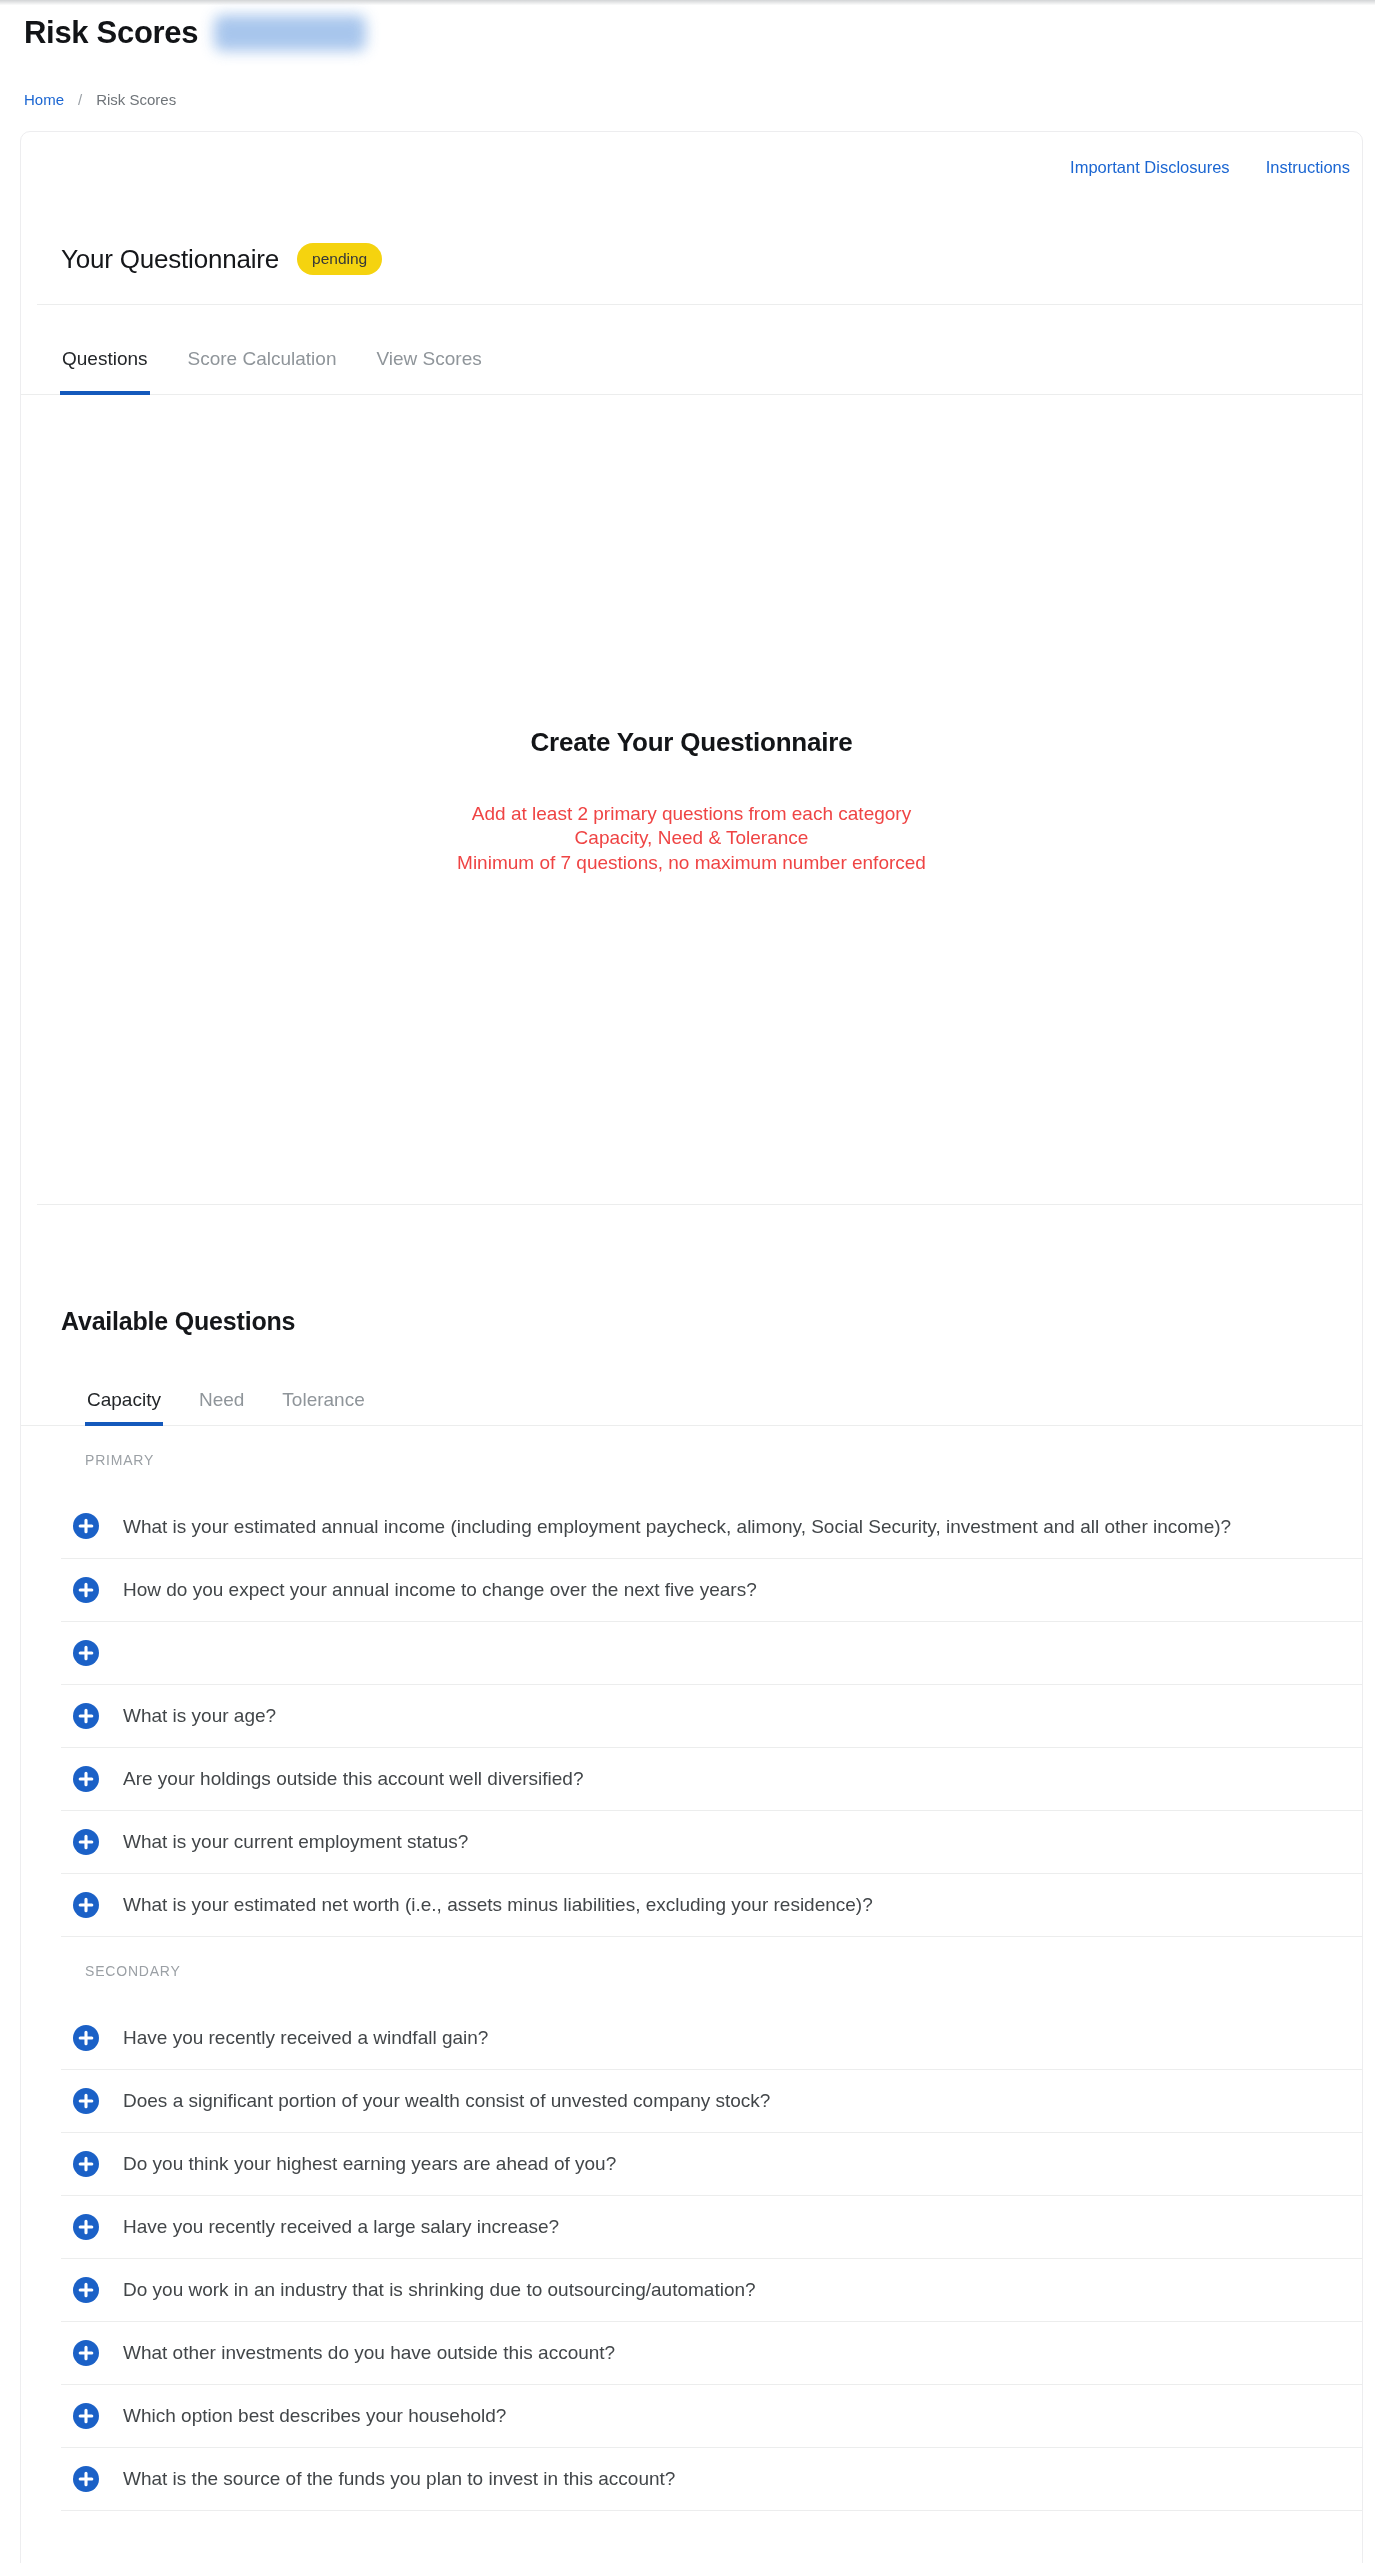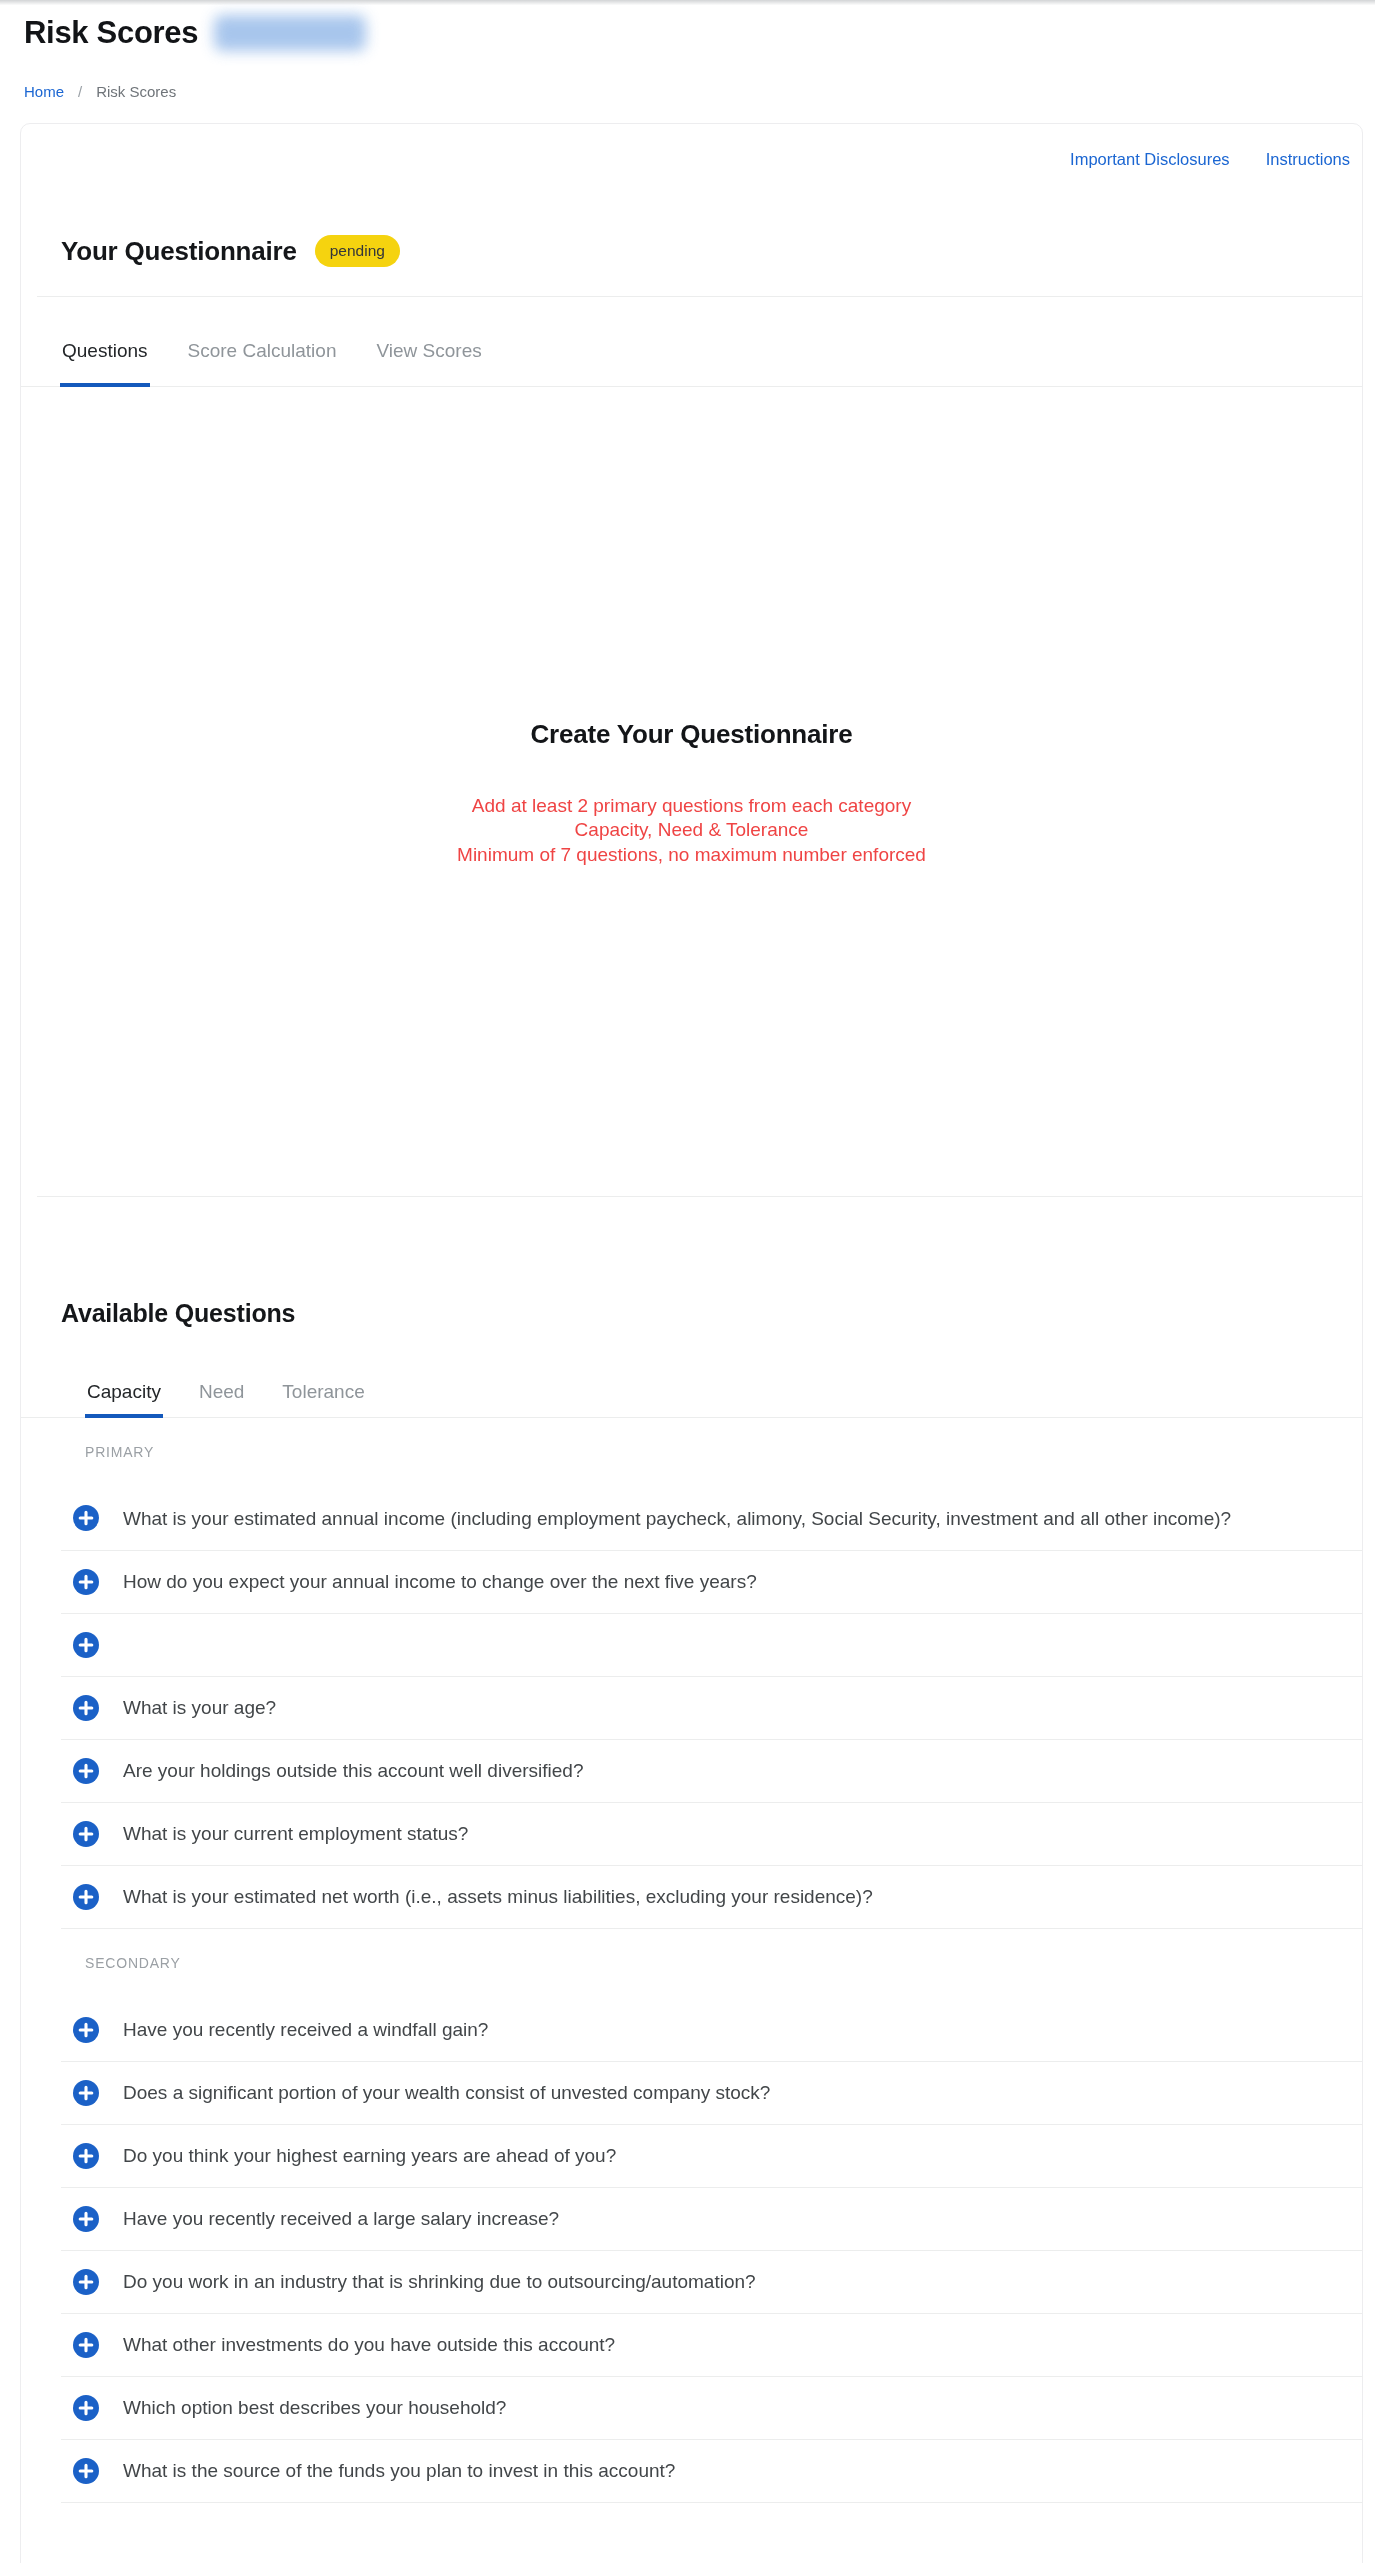--- a/index.html
+++ b/index.html
@@ -11,40 +11,40 @@
   .top-strip { height:5px; background:linear-gradient(#d2d4d6,#fcfcfc); }
 
   
   .page-header { padding:10px 24px 0 24px; }
   .title-row { display:flex; align-items:center; gap:16px; }
   .page-title { font-size:31px; font-weight:700; color:#121417; letter-spacing:-0.3px; }
   .redacted-badge {
     width:152px; height:36px; border-radius:8px;
     background:#9fc0eb; filter:blur(7px); opacity:.9;
   }
-  .breadcrumb { margin-top:32px; font-size:15px; color:#6f7479; display:flex; align-items:center; }
+  .breadcrumb { margin-top:40px; font-size:15px; color:#6f7479; display:flex; align-items:center; }
   .breadcrumb a { color:var(--link-blue); text-decoration:none; cursor:pointer; }
   .crumb-sep { margin:0 14px; color:#9aa0a6; }
 
   
   .card {
     margin:23px 12px 0 20px;
     border:1px solid #ededef; border-radius:10px;
     min-height:2700px;
     background:#fff;
   }
   .card-links {
     display:flex; justify-content:flex-end; gap:36px;
     padding:26px 12px 0 0;
     font-size:16.5px; font-weight:500;
   }
   .card-links a { color:var(--link-blue); text-decoration:none; cursor:pointer; }
 
   .q-header { display:flex; align-items:center; gap:18px; padding:66px 24px 0 40px; }
-  .section-title { font-size:26px; font-weight:700; color:#15171a; letter-spacing:-0.2px; line-height:30px; }
+  .section-title { font-size:26px; font-weight:400; color:#15171a; letter-spacing:-0.2px; line-height:30px; }
   .badge-pending {
     background:var(--pending-bg); color:#33363a;
     font-size:15.5px; font-weight:500;
     padding:8px 15px; border-radius:999px; line-height:1;
   }
   hr.divider { border:none; border-top:1px solid #eceded; margin:29px 0 0 16px; }
 
   
   .tabs { display:flex; gap:36px; padding-left:39px; border-bottom:1px solid #eceded; }
   .tab {

